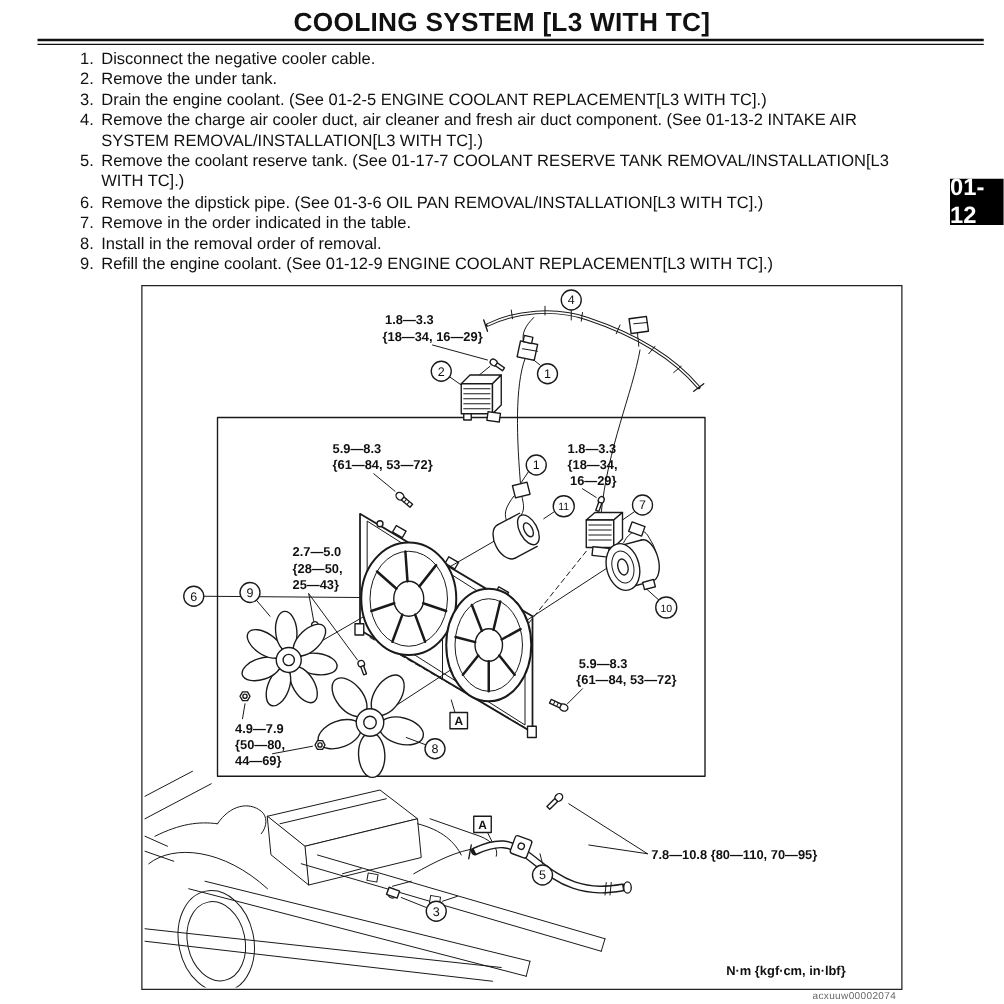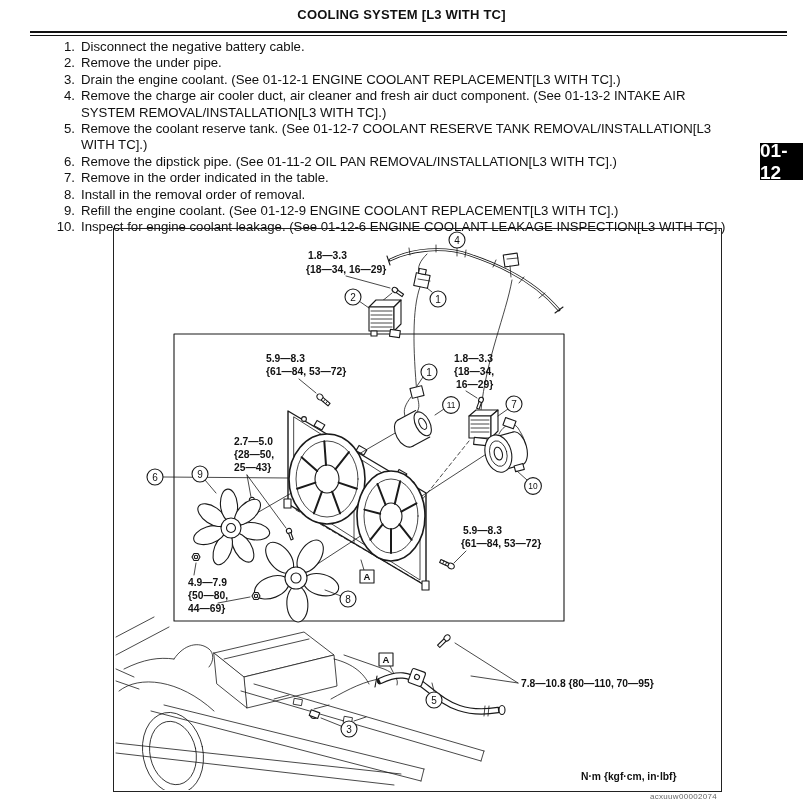--- a/index.html
+++ b/index.html
@@ -1,17 +1,17 @@
 <!DOCTYPE html>
 <html><head>
 <meta charset="utf-8">
 <style>
   html,body{margin:0;padding:0;background:#fff;}
   body{width:803px;height:803px;position:relative;font-family:"Liberation Sans",sans-serif;color:#111;overflow:hidden;}
-  .page-title{position:absolute;top:7px;left:0;width:803px;text-align:center;font-size:13px;font-weight:bold;letter-spacing:.2px;}
+  .page-title{position:absolute;top:7px;left:0;width:803px;text-align:center;font-size:21px;font-weight:bold;letter-spacing:.2px;}
   .rule1{position:absolute;top:31px;left:30px;width:757px;height:2.2px;background:#111;}
   .rule2{position:absolute;top:35px;left:30px;width:757px;height:1px;background:#111;}
   .steps{position:absolute;top:39px;left:51px;width:676px;font-size:13.2px;line-height:16.4px;}
   .step{display:flex;}
   .step .num{width:24px;text-align:right;flex:0 0 24px;padding-right:6px;}
   .step .txt{flex:1;}
   .section-tab{position:absolute;left:735px;top:143px;width:43px;height:37px;background:#000;color:#fff;font-weight:bold;font-size:19px;display:flex;align-items:center;justify-content:center;margin-left:25px;}
   .figure-box{position:absolute;left:113px;top:228px;width:609px;height:564px;border:1.5px solid #222;box-sizing:border-box;}
   .fig-id{position:absolute;left:650px;top:792px;font-size:8px;color:#666;letter-spacing:.3px;text-align:right;}
   svg{display:block;}
@@ -29,57 +29,53 @@
 </head>
 <body>
 
 <div class="page-title">COOLING SYSTEM [L3 WITH TC]</div>
 <div class="rule1"></div>
 <div class="rule2"></div>
 
 <div class="steps">
   <div class="step">
       <span class="num">1.</span>
-      <span class="txt">Disconnect the negative battery cable.</span>
+      <span class="txt">Disconnect the negative cooler cable.</span>
     </div>
   <div class="step">
       <span class="num">2.</span>
-      <span class="txt">Remove the under pipe.</span>
+      <span class="txt">Remove the under tank.</span>
     </div>
   <div class="step">
       <span class="num">3.</span>
-      <span class="txt">Drain the engine coolant. (See 01-12-1 ENGINE COOLANT REPLACEMENT[L3 WITH TC].)</span>
+      <span class="txt">Drain the engine coolant. (See 01-2-5 ENGINE COOLANT REPLACEMENT[L3 WITH TC].)</span>
     </div>
   <div class="step">
       <span class="num">4.</span>
       <span class="txt">Remove the charge air cooler duct, air cleaner and fresh air duct component. (See 01-13-2 INTAKE AIR SYSTEM REMOVAL/INSTALLATION[L3 WITH TC].)</span>
     </div>
   <div class="step">
       <span class="num">5.</span>
-      <span class="txt">Remove the coolant reserve tank. (See 01-12-7 COOLANT RESERVE TANK REMOVAL/INSTALLATION[L3 WITH TC].)</span>
+      <span class="txt">Remove the coolant reserve tank. (See 01-17-7 COOLANT RESERVE TANK REMOVAL/INSTALLATION[L3 WITH TC].)</span>
     </div>
   <div class="step">
       <span class="num">6.</span>
-      <span class="txt">Remove the dipstick pipe. (See 01-11-2 OIL PAN REMOVAL/INSTALLATION[L3 WITH TC].)</span>
+      <span class="txt">Remove the dipstick pipe. (See 01-3-6 OIL PAN REMOVAL/INSTALLATION[L3 WITH TC].)</span>
     </div>
   <div class="step">
       <span class="num">7.</span>
       <span class="txt">Remove in the order indicated in the table.</span>
     </div>
   <div class="step">
       <span class="num">8.</span>
       <span class="txt">Install in the removal order of removal.</span>
     </div>
   <div class="step">
       <span class="num">9.</span>
       <span class="txt">Refill the engine coolant. (See 01-12-9 ENGINE COOLANT REPLACEMENT[L3 WITH TC].)</span>
-    </div>
-  <div class="step">
-      <span class="num">10.</span>
-      <span class="txt">Inspect for engine coolant leakage. (See 01-12-6 ENGINE COOLANT LEAKAGE INSPECTION[L3 WITH TC].)</span>
     </div>
 </div>
 
 <div class="section-tab">01-12</div>
 
 <div class="figure-box">
 <svg width="606" height="561" viewBox="0 0 606 561">
 
   <rect x="60" y="105" width="390" height="287" class="ln"></rect>
 

